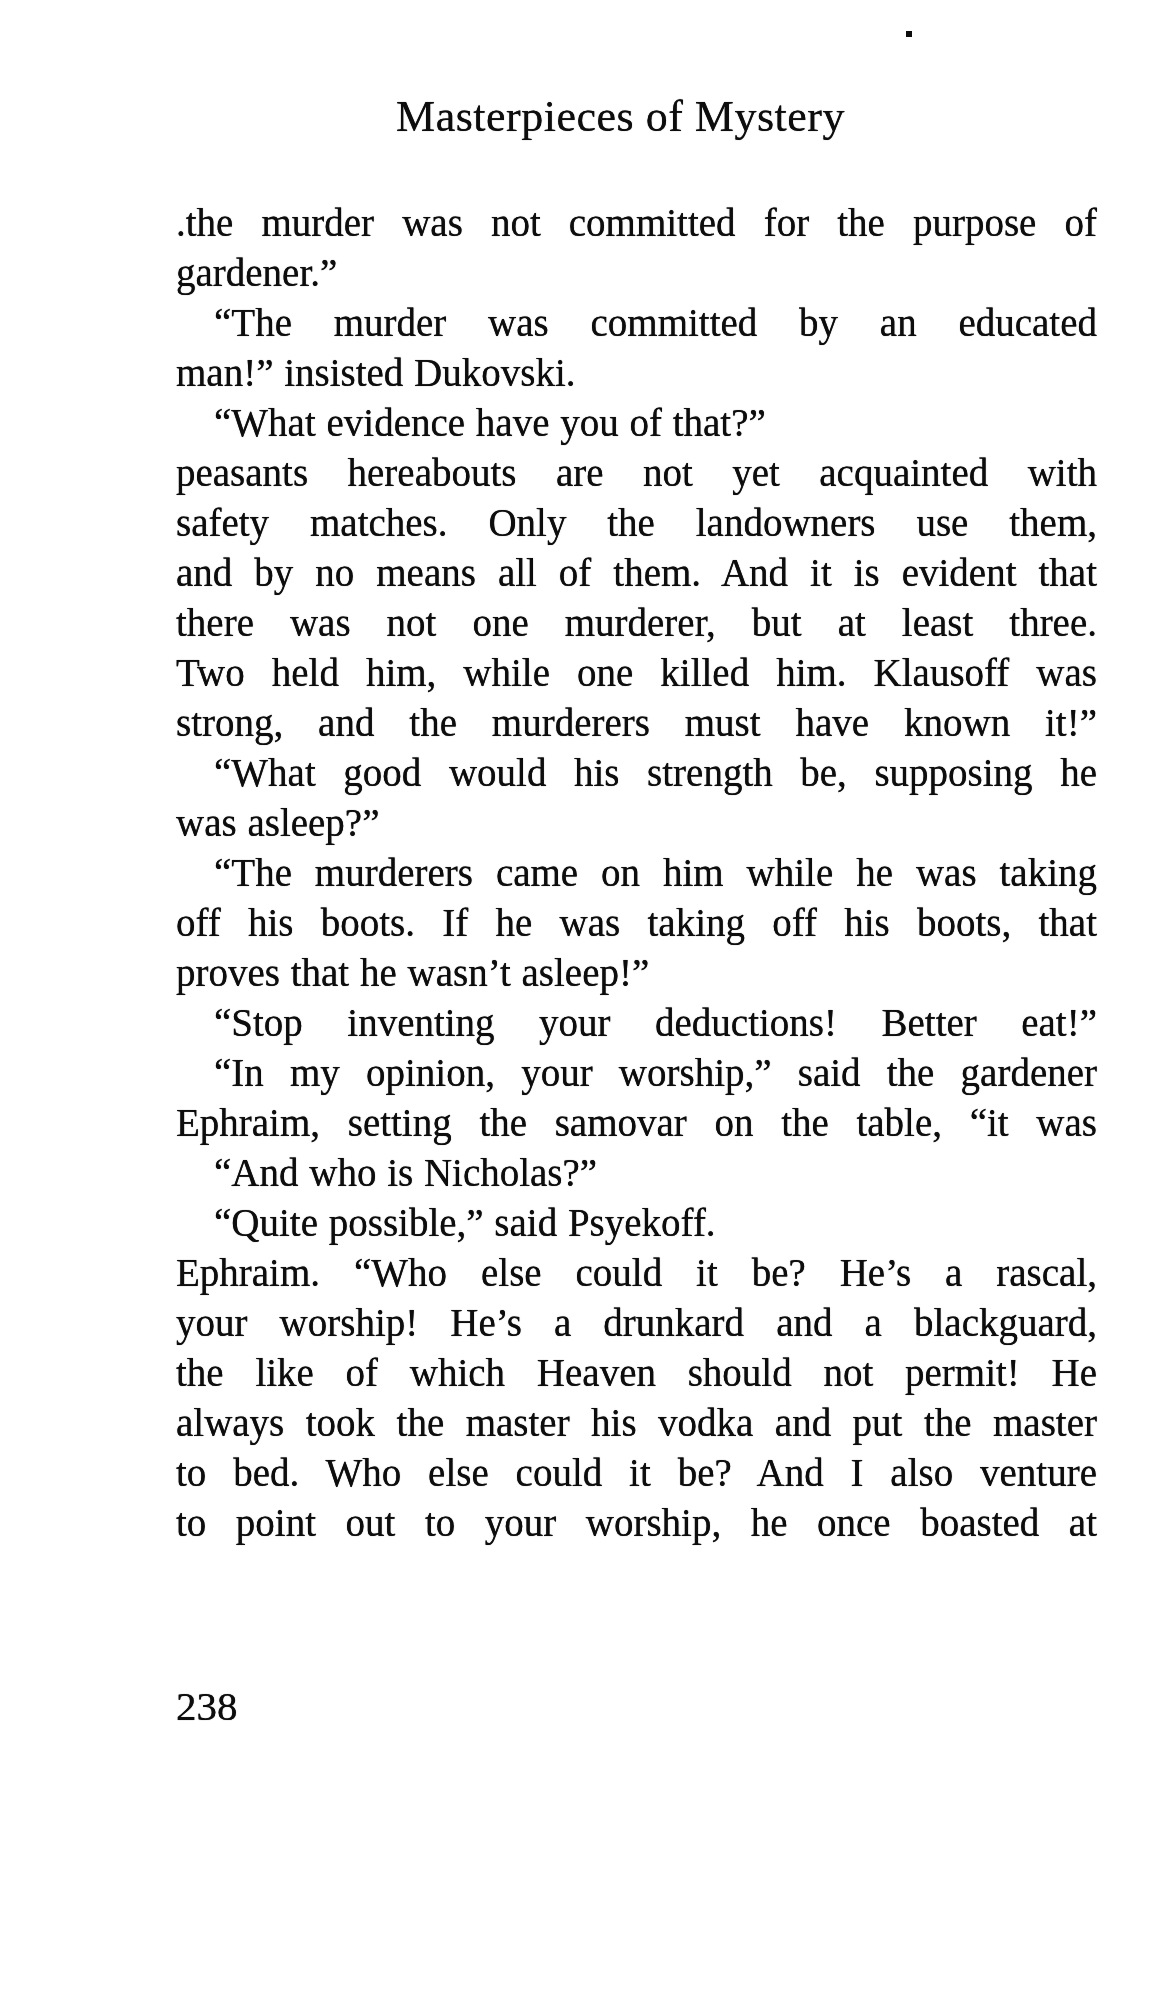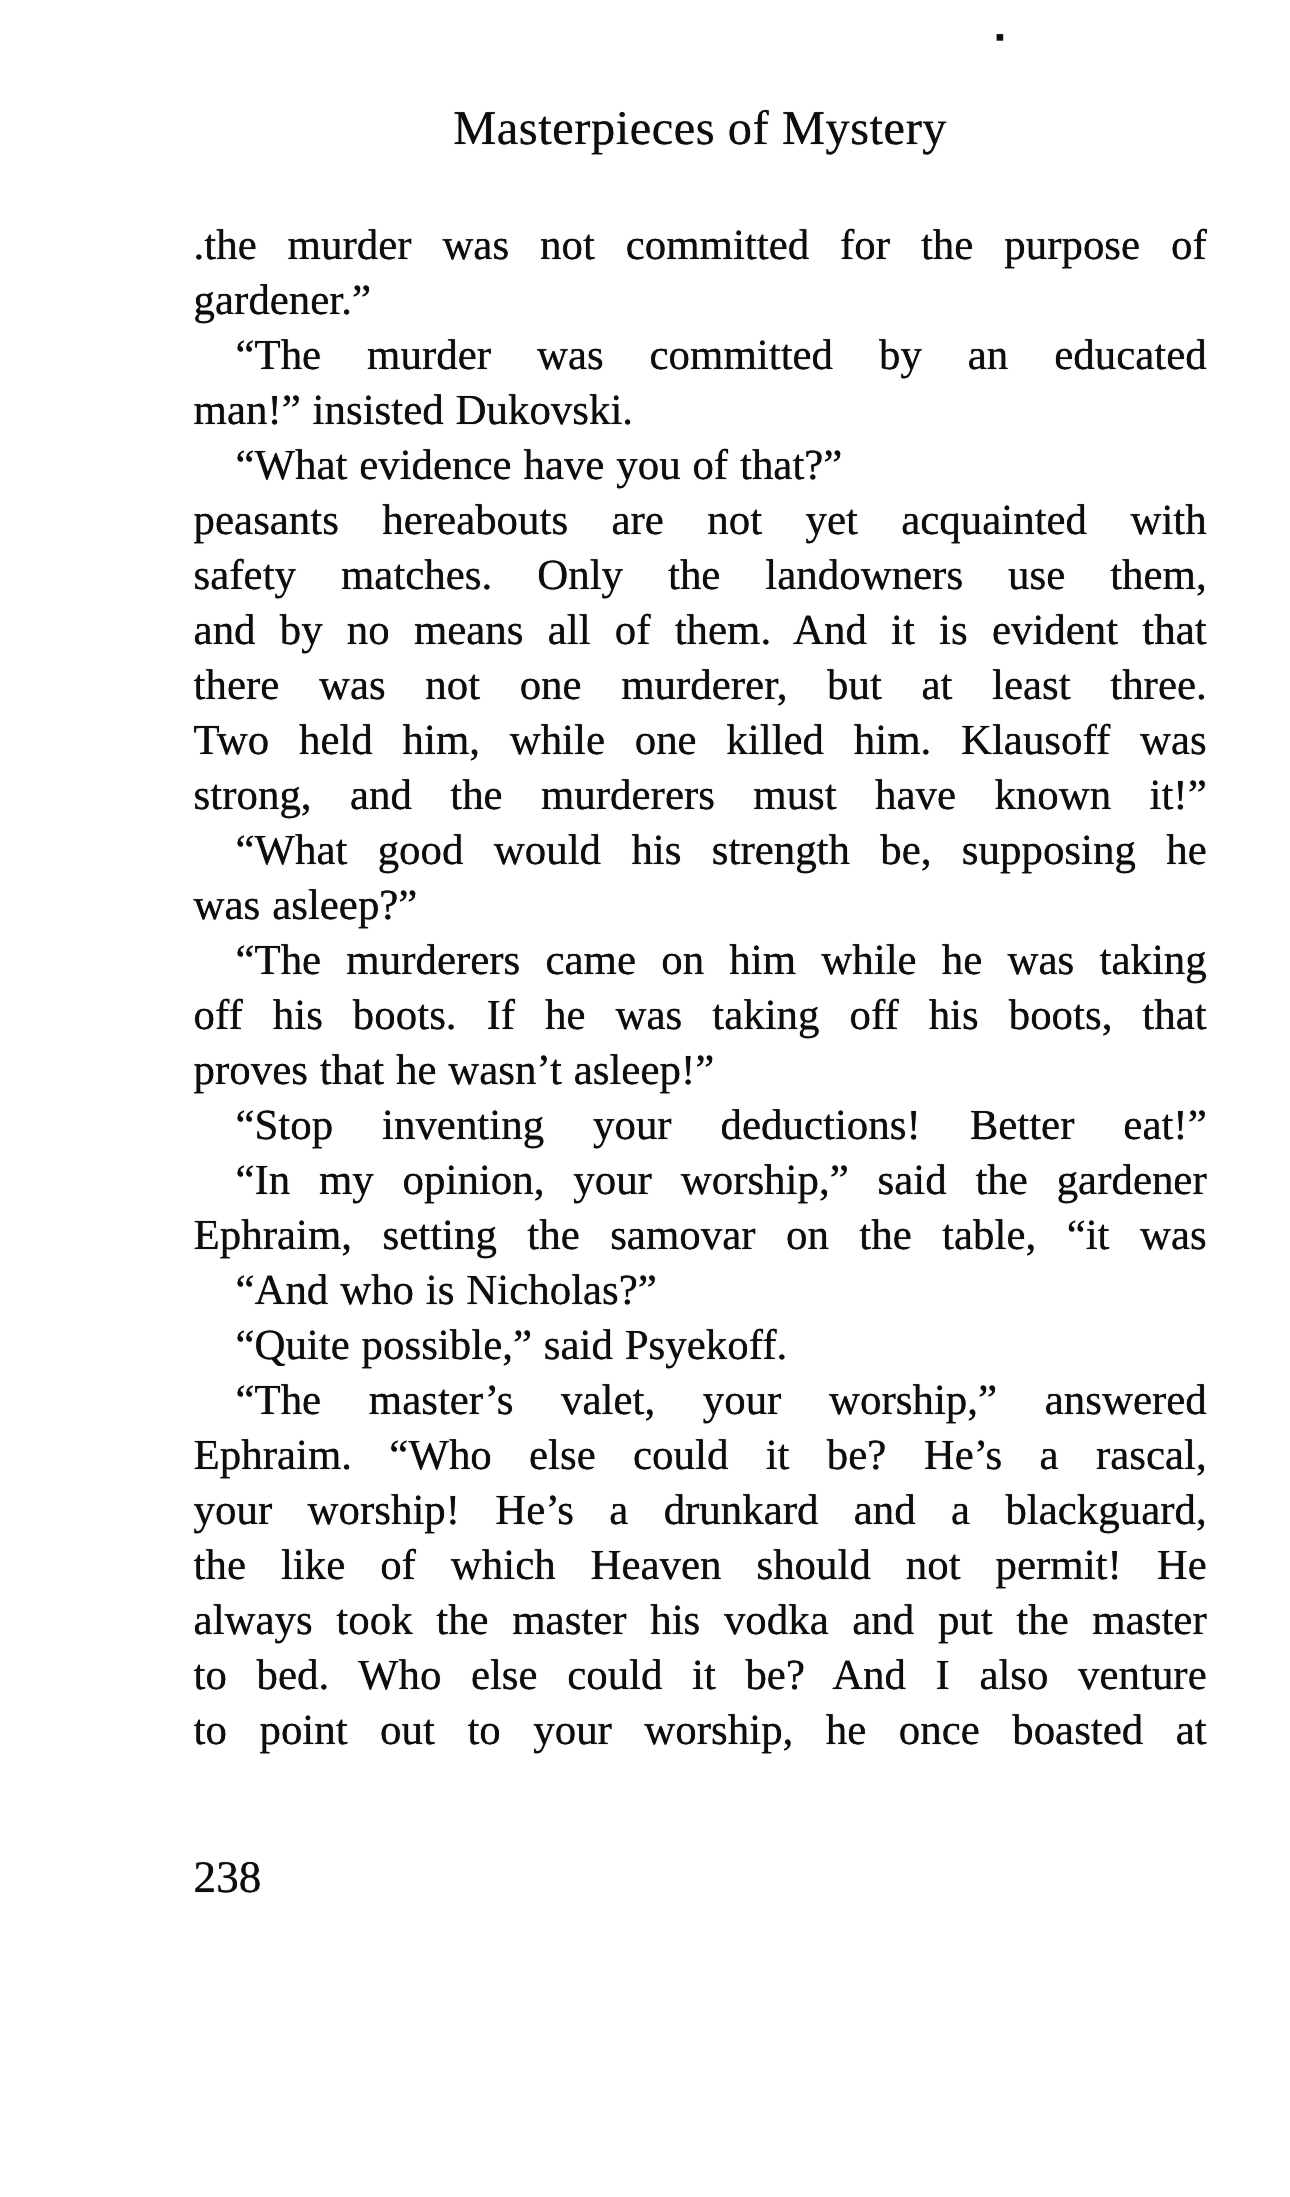--- a/index.html
+++ b/index.html
@@ -24,21 +24,21 @@
     position: absolute;
     left: 906px;
     top: 31px;
     width: 6px;
     height: 6px;
     background: #0d0d0d;
   }
   .running-head {
     position: absolute;
     top: 92px;
-    left: 176px;
+    left: 160px;
     width: 921px;
     text-align: center;
     font-size: 44px;
     line-height: 50px;
     letter-spacing: 0.5px;
     text-shadow: 0 0 0.7px #0d0d0d;
     white-space: nowrap;
   }
   .text-block {
     position: absolute;
@@ -95,21 +95,20 @@
       <div class="line indent">“What good would his strength be, supposing he</div>
       <div class="line para-end">was asleep?”</div>
       <div class="line indent">“The murderers came on him while he was taking</div>
       <div class="line">off his boots. If he was taking off his boots, that</div>
       <div class="line para-end">proves that he wasn’t asleep!”</div>
       <div class="line indent">“Stop inventing your deductions! Better eat!”</div>
       <div class="line indent">“In my opinion, your worship,” said the gardener</div>
       <div class="line">Ephraim, setting the samovar on the table, “it was</div>
       <div class="line indent para-end">“And who is Nicholas?”</div>
       <div class="line indent para-end">“Quite possible,” said Psyekoff.</div>
-      <div class="line indent">“The master’s valet, your worship,” answered</div>
       <div class="line">Ephraim. “Who else could it be? He’s a rascal,</div>
       <div class="line">your worship! He’s a drunkard and a blackguard,</div>
       <div class="line">the like of which Heaven should not permit! He</div>
       <div class="line">always took the master his vodka and put the master</div>
       <div class="line">to bed. Who else could it be? And I also venture</div>
       <div class="line">to point out to your worship, he once boasted at</div>
     </div>
   <div class="page-number">238</div>
 </div>
 

